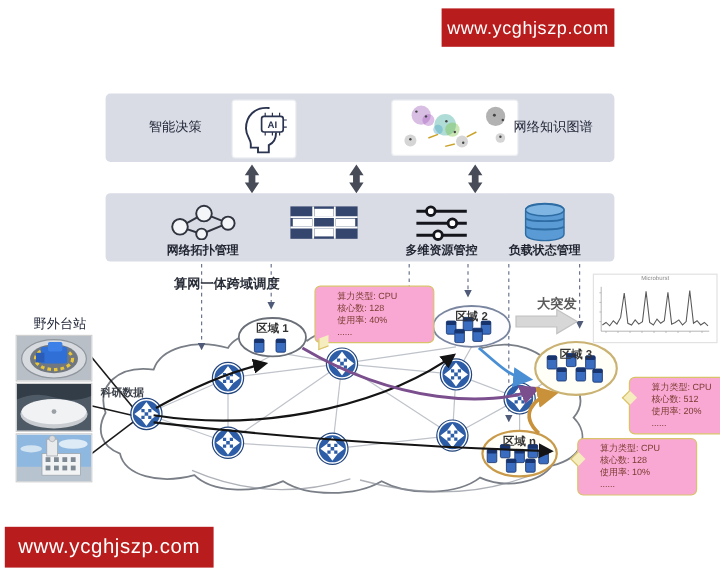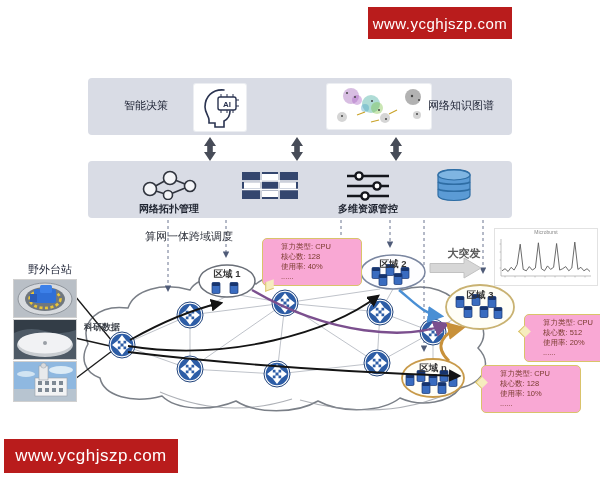--- a/index.html
+++ b/index.html
@@ -272,22 +272,23 @@
   <div class="abs modlbl" style="left:323px;top:202px;width:90px;">多维资源管控</div>
 
   <div class="abs" style="left:434px;top:168px;">
     <svg width="40" height="34" viewBox="0 0 40 34">
       <path d="M4,7 C4,3.5 11,1.5 20,1.5 C29,1.5 36,3.5 36,7 L36,27 C36,30.5 29,32.5 20,32.5 C11,32.5 4,30.5 4,27 Z" fill="#5b9bd5" stroke="#2e6da4" stroke-width="1.2"></path>
       <ellipse cx="20" cy="7" rx="16" ry="5" fill="#7fb5e2" stroke="#2e6da4" stroke-width="1.2"></ellipse>
       <path d="M4,14 C8,17 32,17 36,14" fill="none" stroke="#2e6da4" stroke-width="1.6"></path>
       <path d="M4,21 C8,24 32,24 36,21" fill="none" stroke="#2e6da4" stroke-width="1.6"></path>
     </svg>
   </div>
-
-  <div class="abs" style="left:145px;top:229px;width:110px;font-size:11px;font-weight:normal;color:#2a2e38;">算网一体跨域调度</div>
+  <div class="abs modlbl" style="left:409px;top:202px;width:90px;">负载状态管理</div>
+
+  <div class="abs" style="left:145px;top:229px;width:110px;font-size:11px;font-weight:bold;color:#2a2e38;">算网一体跨域调度</div>
   <div class="abs" style="left:438px;top:246px;width:52px;font-size:11px;font-weight:bold;color:#5a5a5a;text-align:center;">大突发</div>
 
   <div class="abs chartpanel" style="left:494px;top:228px;width:102px;height:56px;">
     <div class="charttitle">Microburst</div>
     <svg id="spark" width="100" height="46" viewBox="0 0 100 46">
       <path d="M6,3 V40 H96" fill="none" stroke="#999" stroke-width="0.6"></path>
       <path d="M6,8 h-1.5 M6,16 h-1.5 M6,24 h-1.5 M6,32 h-1.5 M10,40 v1.5 M20,40 v1.5 M30,40 v1.5 M40,40 v1.5 M50,40 v1.5 M60,40 v1.5 M70,40 v1.5 M80,40 v1.5 M90,40 v1.5" stroke="#999" stroke-width="0.5"></path>
       <polyline id="sparkline" fill="none" stroke="#5a5a5a" stroke-width="0.9" points="7.0,34.8 10.0,32.7 13.1,35.5 16.1,31.3 19.1,34.1 22.2,28.5 25.2,8.2 28.2,33.4 31.3,34.8 34.3,30.6 37.3,34.1 40.4,32.0 43.4,6.8 46.4,32.7 49.5,34.8 52.5,29.9 55.6,33.4 58.6,31.3 61.6,7.5 64.7,34.1 67.7,32.7 70.7,30.6 73.8,34.8 76.8,32.0 79.8,6.1 82.9,33.4 85.9,31.3 88.9,34.8 92.0,32.7 95.0,35.5"></polyline>
     </svg>
   </div>

